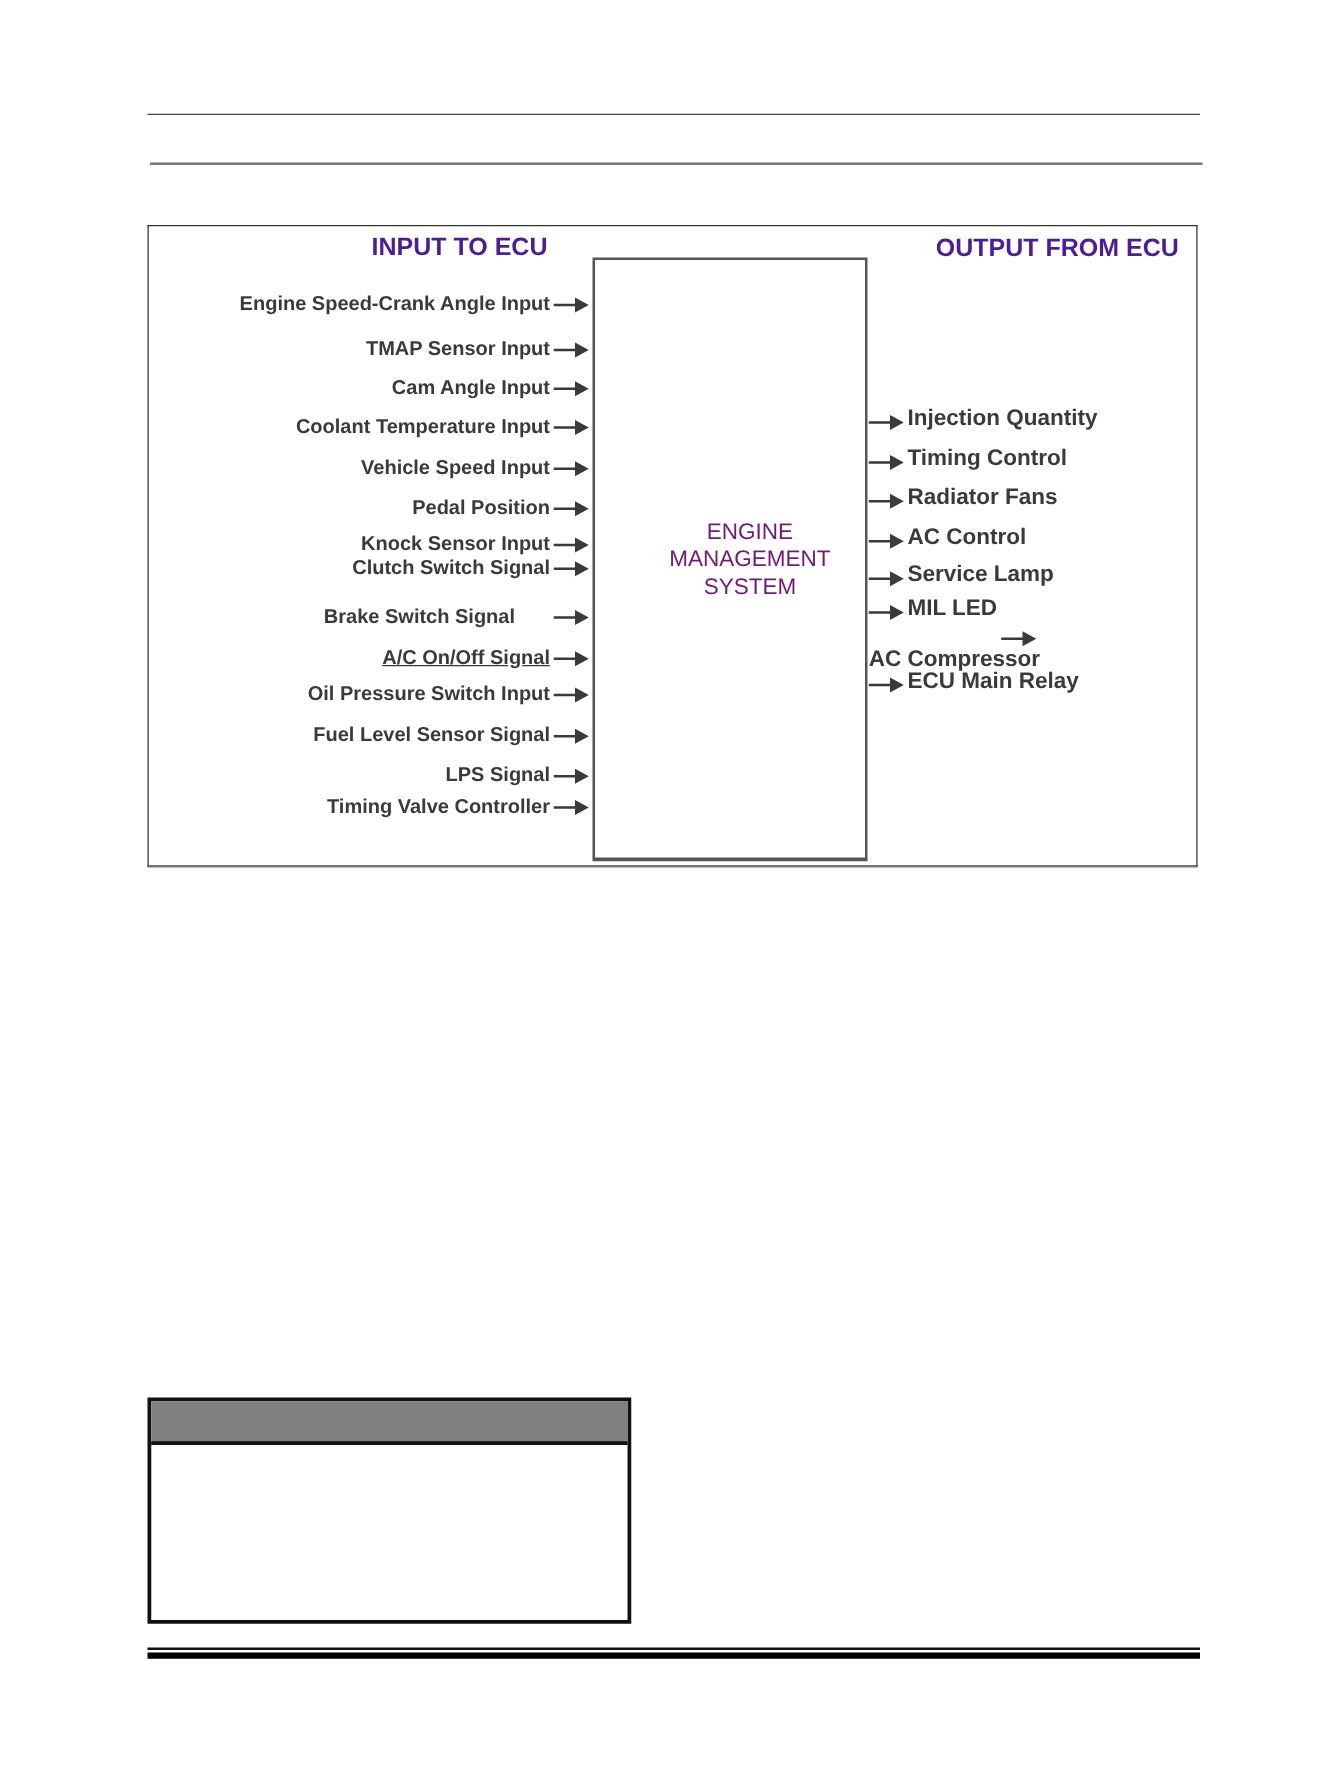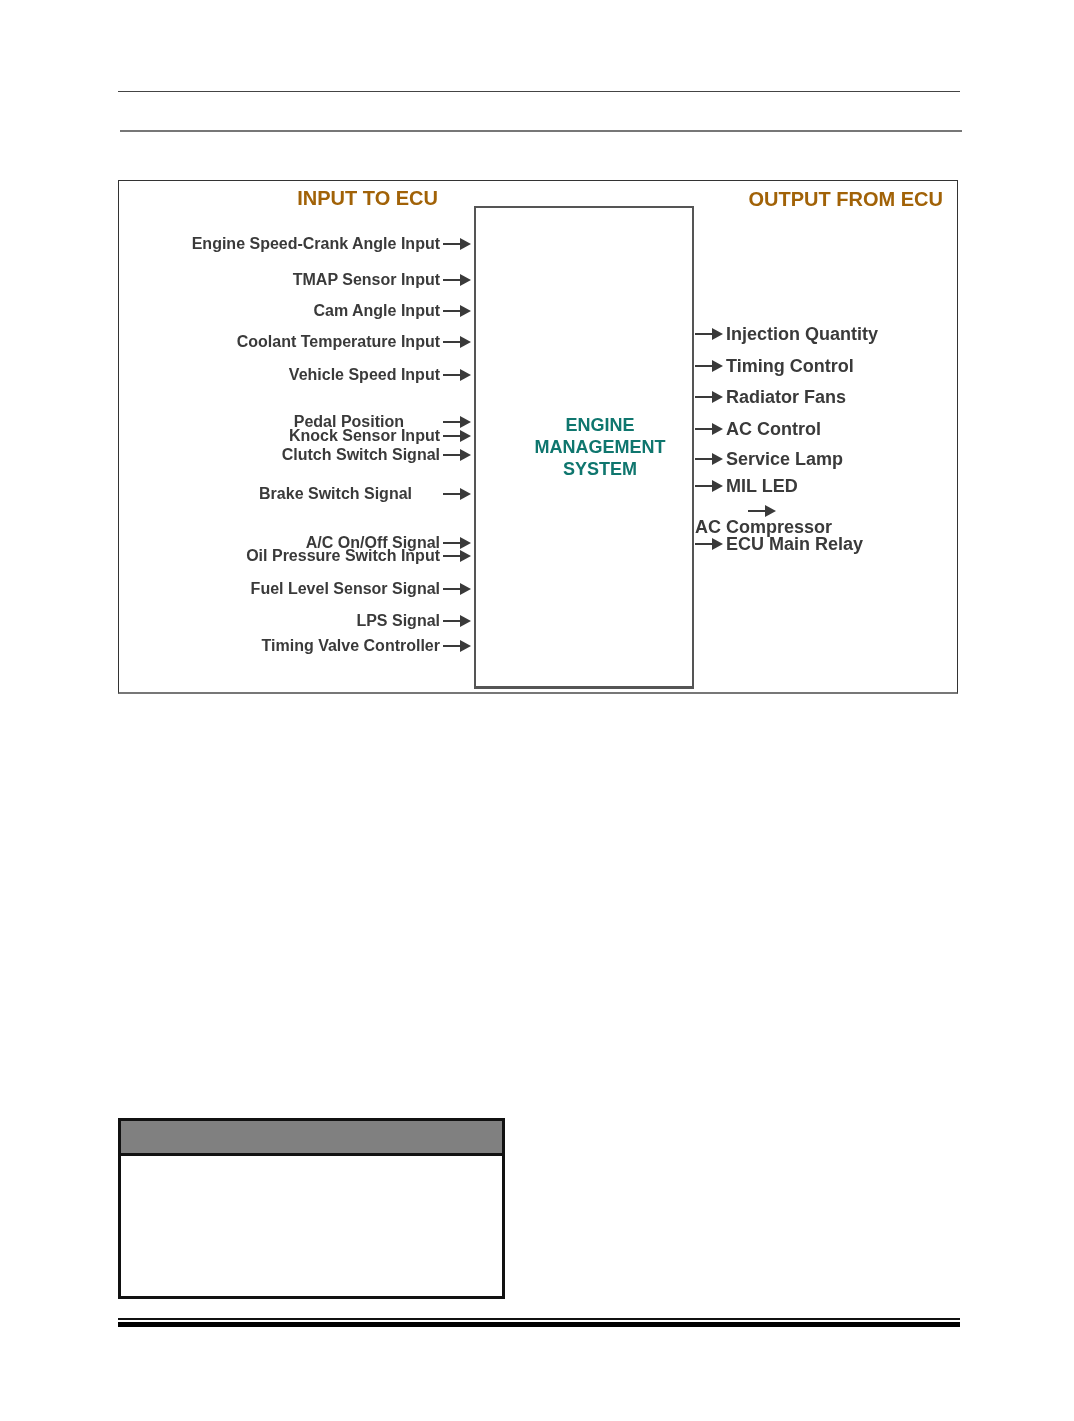--- a/index.html
+++ b/index.html
@@ -4,34 +4,34 @@
 <style>
   html, body { margin:0; padding:0; background:#ffffff; }
   body { width:1074px; height:1421px; position:relative; overflow:hidden;
          font-family:"Liberation Sans", sans-serif; color:#3a3a3a; }
   .hr { position:absolute; height:0; }
   #hr1 { left:118px; top:91px; width:842px; border-top:1px solid #444; }
   #hr2 { left:120px; top:130px; width:842px; border-top:2px solid #777; }
 
   #diagram { position:absolute; left:118px; top:180px; width:840px; height:514px;
              border:1px solid #333; border-bottom:2px solid #777; box-sizing:border-box; }
-  .heading { position:absolute; font-weight:bold; font-size:20px; color:#a16207; white-space:nowrap; }
+  .heading { position:absolute; font-weight:bold; font-size:20px; color:#4c1d95; white-space:nowrap; }
   #in-head { right:519px; top:6px; }
   #out-head { right:14px; top:7px; }
 
   #ems-box { position:absolute; left:355px; top:25px; width:220px; height:483px;
              border:2px solid #555; box-sizing:border-box; border-bottom-width:3px; }
   #ems-label { position:absolute; left:0; right:0; top:206px; text-align:center;
-               font-weight:bold; font-size:18px; line-height:22px; color:#0f766e;padding-left:32px; }
+               font-weight:normal; font-size:18px; line-height:22px; color:#701a75;padding-left:32px; }
   #ems-label span { display:block; }
 
   .in-item { position:absolute; right:486px; font-weight:bold; font-size:16px;
              line-height:20px; white-space:nowrap; display:flex; align-items:center; }
   .out-item { position:absolute; left:576px; font-weight:bold; font-size:18px;
-              line-height:20px; white-space:nowrap; display:flex; align-items:center; }
+              line-height:20px; white-space:nowrap; display:flex; align-items:flex-end; }
   .arrow { display:inline-block; width:28px; height:12px; position:relative; }
   .arrow::before { content:""; position:absolute; left:0; top:5px; width:18px; height:2px; background:#3a3a3a; }
   .arrow::after { content:""; position:absolute; right:0; top:0; width:0; height:0;
                   border-top:6px solid transparent; border-bottom:6px solid transparent;
                   border-left:11px solid #3a3a3a; }
   .in-item .arrow { margin-left:3px; }
   .out-item .arrow { margin-right:3px; }
 
   #note-box { position:absolute; left:118px; top:1118px; width:387px; height:181px;
               border:3px solid #111; box-sizing:border-box; }
@@ -72,37 +72,37 @@
         <span class="arrow"></span>
       </div>
       <div class="in-item" style="top: 151px;">
         <span>Coolant Temperature Input</span>
         <span class="arrow"></span>
       </div>
       <div class="in-item" style="top: 184px;">
         <span>Vehicle Speed Input</span>
         <span class="arrow"></span>
       </div>
-      <div class="in-item" style="top: 231px; gap: 36px;">
+      <div class="in-item" style="top: 216px;">
         <span>Pedal Position</span>
         <span class="arrow"></span>
       </div>
       <div class="in-item" style="top: 245px;">
         <span>Knock Sensor Input</span>
         <span class="arrow"></span>
       </div>
       <div class="in-item" style="top: 264px; text-align: right;">
         <span>Clutch Switch Signal</span>
         <span class="arrow"></span>
       </div>
       <div class="in-item" style="top: 303px; gap: 28px;">
         <span>Brake Switch Signal</span>
         <span class="arrow"></span>
       </div>
-      <div class="in-item" style="top: 352px;">
+      <div class="in-item" style="top: 336px; text-decoration: underline;">
         <span>A/C On/Off Signal</span>
         <span class="arrow"></span>
       </div>
       <div class="in-item" style="top: 365px;">
         <span>Oil Pressure Switch Input</span>
         <span class="arrow"></span>
       </div>
       <div class="in-item" style="top: 398px;">
         <span>Fuel Level Sensor Signal</span>
         <span class="arrow"></span>

